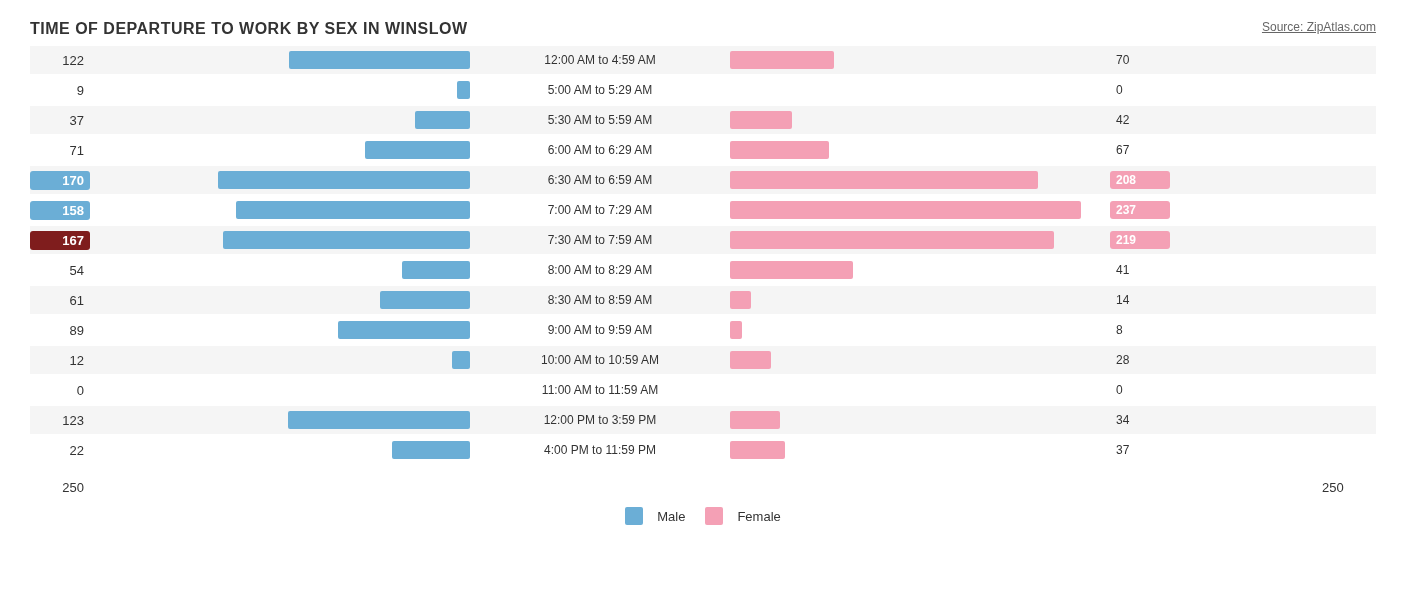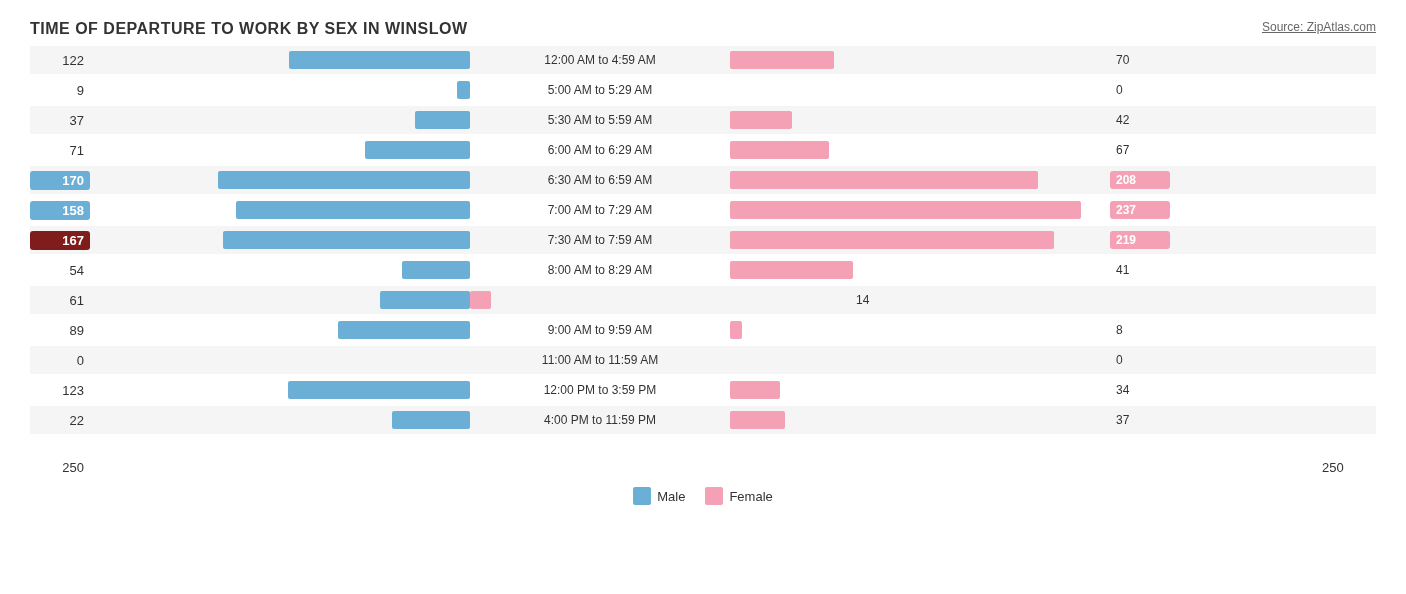--- a/index.html
+++ b/index.html
@@ -108,21 +108,21 @@
     .row.highlight-right .right-num {
       background: #f4a0b5;
       color: #fff;
       border-radius: 3px;
       padding: 2px 6px;
       font-weight: bold;
     }
     .axis-row {
       display: flex;
       align-items: center;
-      margin-top: 26px;
+      margin-top: 16px;
     }
     .axis-left {
       width: 60px;
       text-align: right;
       font-size: 13px;
       color: #333;
       padding-right: 6px;
     }
     .axis-right {
       margin-left: auto;
@@ -137,21 +137,21 @@
       justify-content: center;
       align-items: center;
       gap: 20px;
       margin-top: 12px;
       font-size: 13px;
       color: #333;
     }
     .legend-item {
       display: flex;
       align-items: center;
-      gap: 6px;
+      gap: 14px;
     }
     .legend-box {
       width: 18px;
       height: 18px;
       border-radius: 2px;
     }
     .legend-box.male { background: #6baed6; }
     .legend-box.female { background: #f4a0b5; }
   </style>
 </head>
@@ -248,35 +248,47 @@
       <div class="right-bar-container">
         <div class="right-bar" style="width:123px;"></div>
       </div>
       <div class="right-num" style="">41</div>
     </div>
       <div class="row">
       <div class="left-num" style="">61</div>
       <div class="left-bar-container">
         <div class="left-bar" style="width:90px;"></div>
       </div>
+      <div class="label-center">8:30 AM to 8:59 AM</div>
       <div class="right-bar-container">
         <div class="right-bar" style="width:21px;"></div>
       </div>
       <div class="right-num" style="">14</div>
     </div>
       <div class="row">
       <div class="left-num" style="">89</div>
       <div class="left-bar-container">
         <div class="left-bar" style="width:132px;"></div>
       </div>
       <div class="label-center">9:00 AM to 9:59 AM</div>
       <div class="right-bar-container">
         <div class="right-bar" style="width:12px;"></div>
       </div>
       <div class="right-num" style="">8</div>
+    </div>
+      <div class="row">
+      <div class="left-num" style="">12</div>
+      <div class="left-bar-container">
+        <div class="left-bar" style="width:18px;"></div>
+      </div>
+      <div class="label-center">10:00 AM to 10:59 AM</div>
+      <div class="right-bar-container">
+        <div class="right-bar" style="width:41px;"></div>
+      </div>
+      <div class="right-num" style="">28</div>
     </div>
       <div class="row">
       <div class="left-num" style="">0</div>
       <div class="left-bar-container">
         <div class="left-bar" style="width:0px;"></div>
       </div>
       <div class="label-center">11:00 AM to 11:59 AM</div>
       <div class="right-bar-container">
         <div class="right-bar" style="width:0px;"></div>
       </div>

